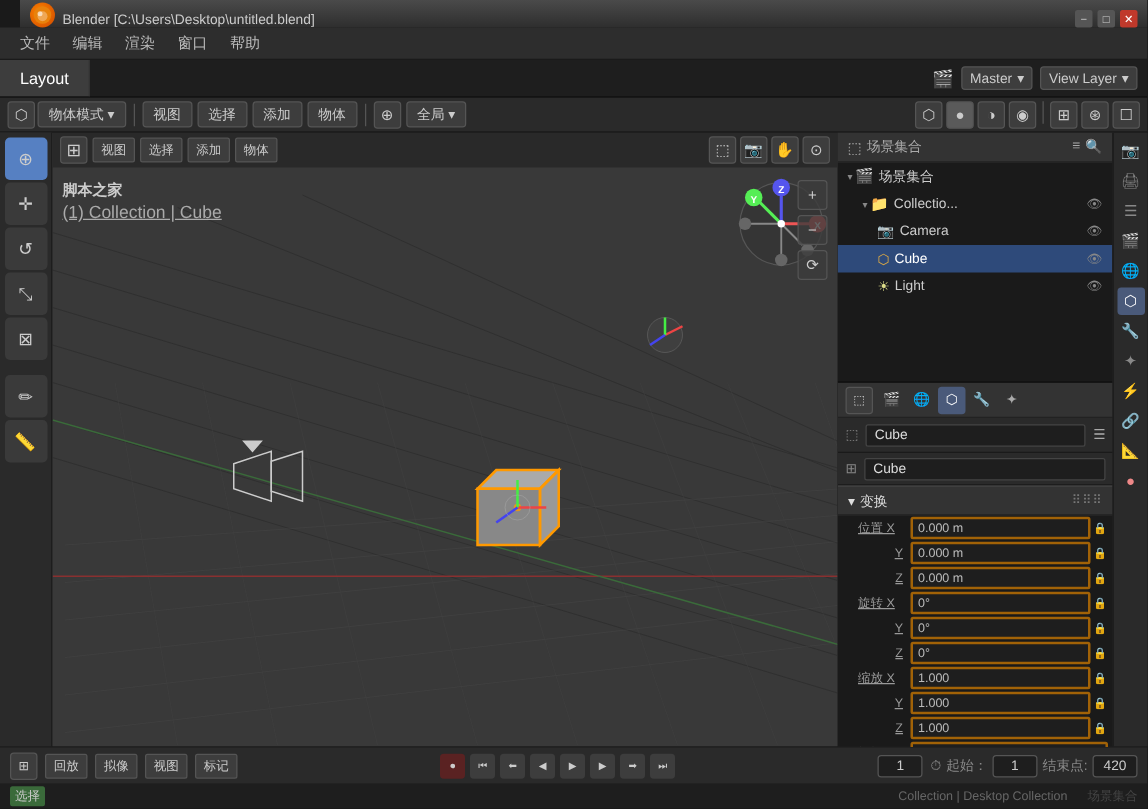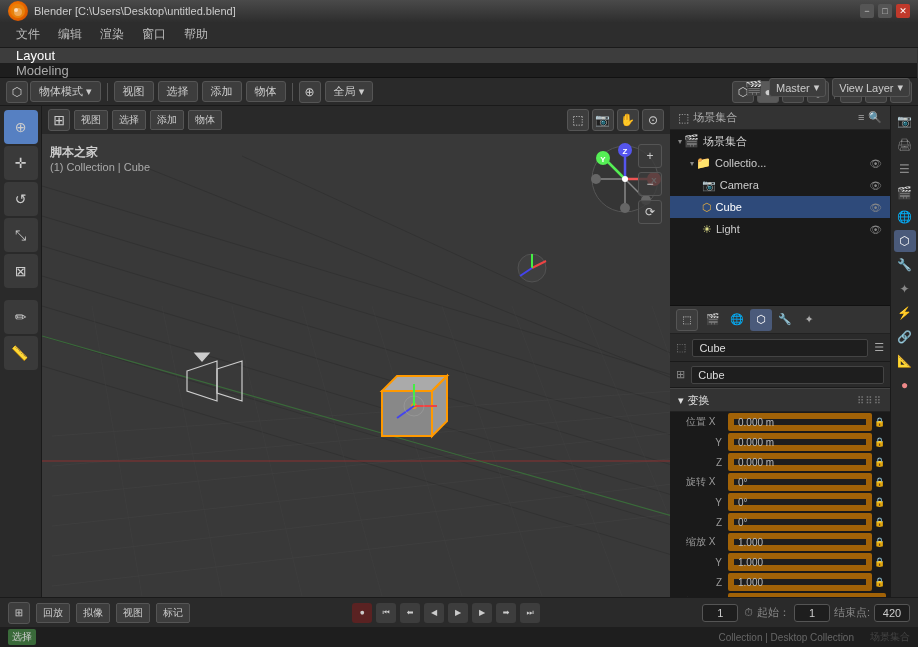--- a/index.html
+++ b/index.html
@@ -12,23 +12,24 @@
       color: #ccc;
       overflow: hidden;
       position: relative;
     }
 
     
     #title-bar {
       height: 22px;
       background: linear-gradient(to bottom, #4a4a4a, #2e2e2e);
       display: flex;
-      align-items: center;
+      align-items: flex-end;
       padding: 0 8px;
       position: relative;
+      margin-left: 16px;
     }
     #title-bar .logo {
       width: 20px;
       height: 20px;
       background: radial-gradient(circle at 40% 40%, #ff8800, #cc4400);
       border-radius: 50%;
       margin-right: 6px;
       display: flex;
       align-items: center;
       justify-content: center;
@@ -78,21 +79,20 @@
     }
 
     
     #top-tabs {
       height: 30px;
       background: #1e1e1e;
       display: flex;
       align-items: stretch;
       border-bottom: 1px solid #111;
       position: relative;
-      flex-direction: column;
     }
     .tab-item {
       padding: 0 16px;
       display: flex;
       align-items: center;
       font-size: 13px;
       color: #aaa;
       cursor: pointer;
       border-right: 1px solid #333;
     }
@@ -183,21 +183,21 @@
     
     .viewport-info {
       position: absolute;
       top: 8px;
       left: 8px;
       color: #ccc;
       font-size: 11px;
       pointer-events: none;
     }
     .viewport-info .view-name { font-size: 12px; font-weight: bold; }
-    .viewport-info .collection { font-size: 11px; color: #aaa; }
+    .viewport-info .collection { font-size: 14px; color: #aaa; text-decoration: underline; }
 
     
     #outliner {
       height: 200px;
       border-bottom: 1px solid #111;
       overflow: hidden;
     }
     #outliner-header {
       height: 24px;
       background: #333;
@@ -430,26 +430,27 @@
       height: 20px;
       padding: 0 4px;
       gap: 2px;
     }
     .t-label {
       width: 52px;
       font-size: 10px;
       color: #999;
       padding-left: 12px;
       flex-shrink: 0;
+      text-decoration: underline;
     }
     .t-field {
       flex: 1;
       height: 18px;
       background: #1e1e1e;
-      border: 6px solid #a16207;
+      border: 2px solid #a16207;
       border-radius: 2px;
       font-size: 10px;
       color: #bbb;
       display: flex;
       align-items: center;
       padding: 0 4px;
     }
     .t-lock {
       font-size: 9px;
       color: #666;
@@ -479,21 +480,20 @@
 <div id="menu-bar">
   <div class="menu-item">文件</div>
   <div class="menu-item">编辑</div>
   <div class="menu-item">渲染</div>
   <div class="menu-item">窗口</div>
   <div class="menu-item">帮助</div>
 </div>
 
 <div id="top-tabs">
   <div class="tab-item active">Layout</div>
-  <div class="tab-item">Modeling</div>
   <div style="flex:1;"></div>
   <div class="right-section">
     <div style="font-size:11px;color:#aaa;display:flex;align-items:center;gap:4px;">
       <span style="font-size:14px;">🎬</span>
     </div>
     <div class="scene-selector">
       <span>Master</span>
       <span>▾</span>
     </div>
     <div class="scene-selector">

